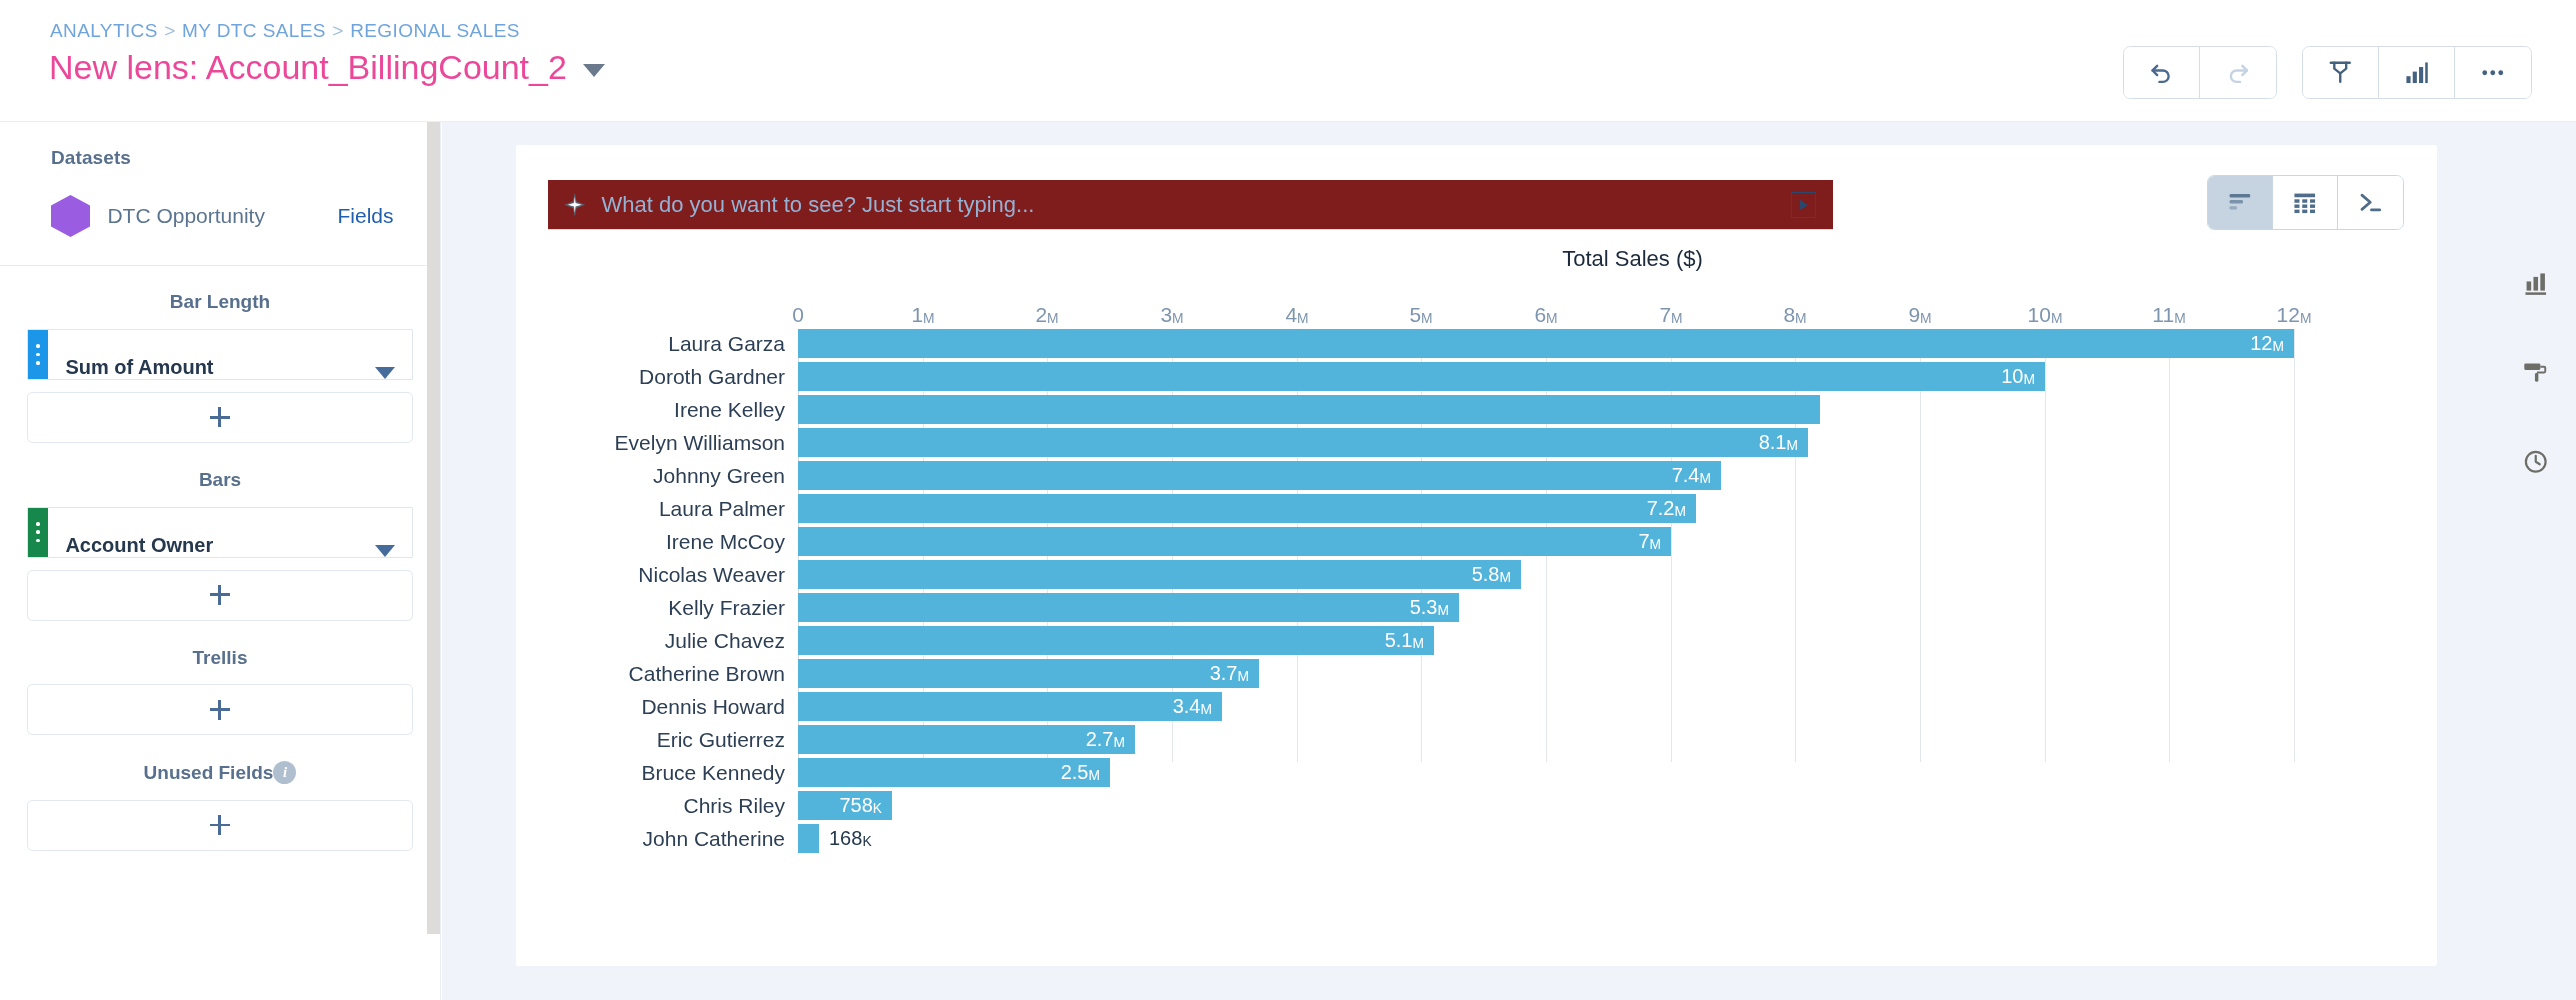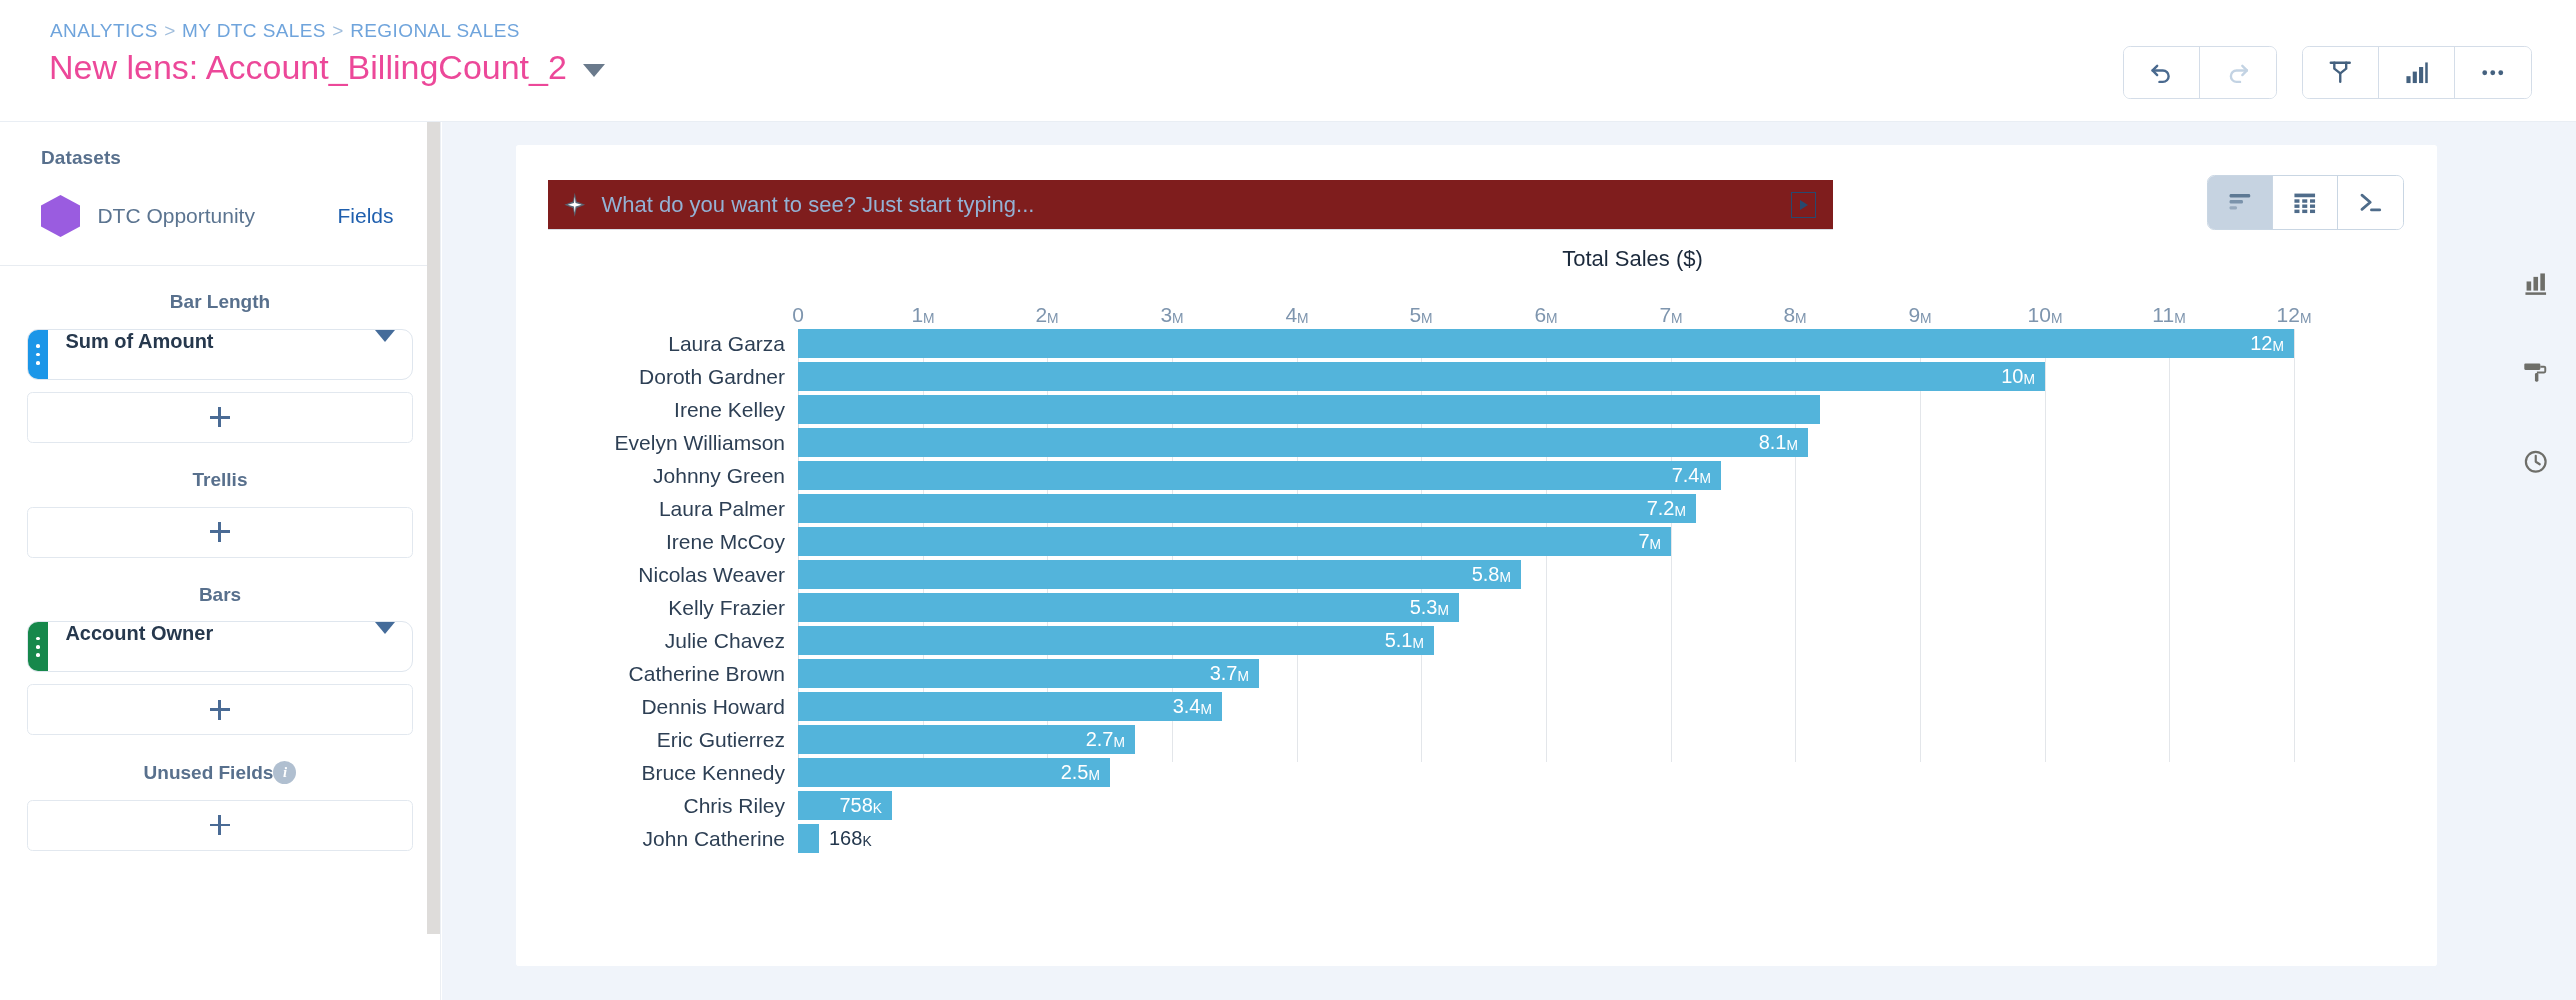--- a/index.html
+++ b/index.html
@@ -82,21 +82,21 @@
   .btn-group .gbtn.disabled { cursor: default; }
 
   
   .sidebar {
     position: absolute;
     left: 0; top: 122px;
     width: 441px; height: 879px;
     background: #ffffff;
     border-right: 0.9px solid #eceff3;
   }
-  .sb-section { padding: 0 41px; }
+  .sb-section { padding: 0 41px; margin-left: 10px; }
   .sb-head {
     font-size: 19px;
     font-weight: bold;
     color: #58708d;
     letter-spacing: 0.1px;
   }
   .ds-row {
     display: flex;
     align-items: center;
     gap: 17.4px;
@@ -146,24 +146,24 @@
     display: flex;
     align-items: center;
     justify-content: center;
     font-family: "Liberation Serif", serif;
     cursor: pointer;
   }
   .pill {
     position: relative;
     height: 51px;
     border: 1.4px solid #dfe6ee;
-    border-radius: 11px;
+    border-radius: 1px;
     background: #fff;
     display: flex;
-    align-items: flex-start;
+    align-items: flex-end;
     overflow: hidden;
     cursor: pointer;
   }
   .pill .handle {
     width: 20px;
     height: 100%;
     display: flex;
     flex-direction: column;
     align-items: center;
     justify-content: center;
@@ -495,38 +495,38 @@
           </span>
           <span class="plabel">Sum of Amount</span>
           <span class="pcaret"></span>
         </div>
         <div class="addbox">
           <span class="plus"></span>
         </div>
       </div>
       <div class="sb-block">
         <div class="sb-block-title">
-          <span>Trellis</span>
-        </div>
-        <div class="addbox">
-          <span class="plus"></span>
-        </div>
-      </div>
-      <div class="sb-block">
-        <div class="sb-block-title">
           <span>Bars</span>
         </div>
         <div class="pill">
           <span class="handle dimension">
             <i></i>
             <i></i>
             <i></i>
           </span>
           <span class="plabel">Account Owner</span>
           <span class="pcaret"></span>
+        </div>
+        <div class="addbox">
+          <span class="plus"></span>
+        </div>
+      </div>
+      <div class="sb-block">
+        <div class="sb-block-title">
+          <span>Trellis</span>
         </div>
         <div class="addbox">
           <span class="plus"></span>
         </div>
       </div>
       <div class="sb-block">
         <div class="sb-block-title">
           <span>Unused Fields</span>
           <span class="info-dot">i</span>
         </div>

